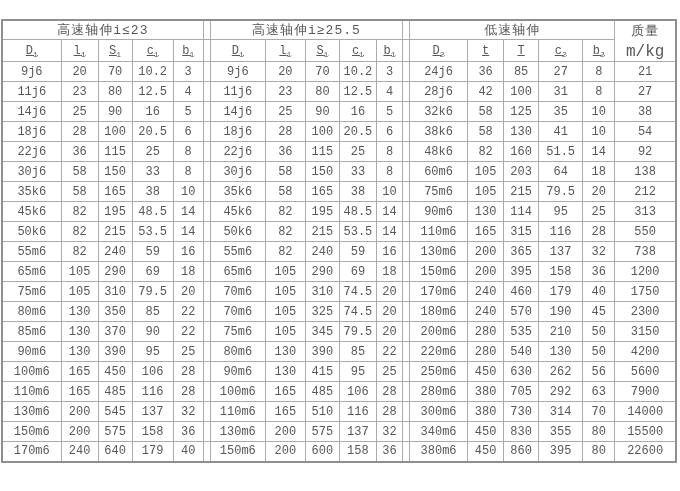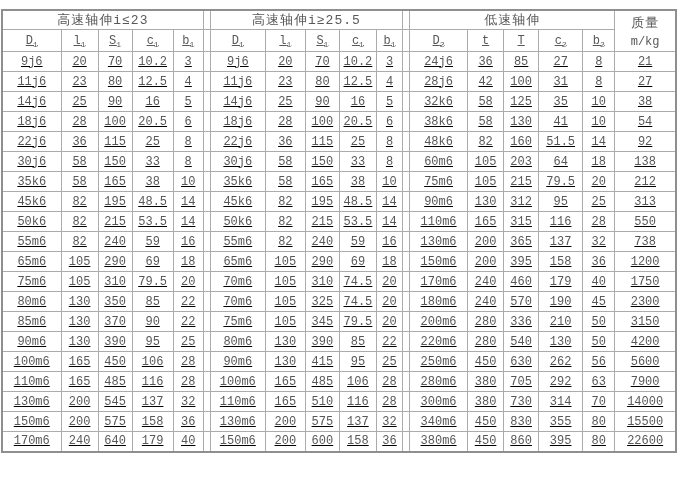--- a/index.html
+++ b/index.html
@@ -9,43 +9,43 @@
     --bg:#ffffff;
   }
   html,body{margin:0;padding:0;}
   body{
     width:680px;height:491px;
     background:var(--bg);
     position:relative;
     font-family:"Liberation Mono","DejaVu Sans Mono",monospace;
   }
   table.spec{
-    position:absolute;left:1px;top:9px;
+    position:absolute;left:1px;top:19px;
     width:676px;
     border-collapse:collapse;
     table-layout:fixed;
     border:2px solid var(--border-outer);
   }
   th,td{
     border:1px solid var(--border-inner);
     text-align:center;
     vertical-align:middle;
     color:var(--text);
     font-size:12px;
     font-weight:normal;
     padding:0;
     overflow:hidden;
     white-space:nowrap;
   }
   tr.group-row th{height:16px;font-size:13px;letter-spacing:1px;}
   tr.colhdr-row th{height:21px;text-decoration:underline;}
-  tbody tr{height:20px;text-decoration:underline;}
+  tbody tr{height:20px;}
   sub{font-size:8px;line-height:0;}
   th.mass-cell{font-size:13px;letter-spacing:1px;}
-  th.mass-cell .unit{font-size:12px;letter-spacing:0;margin-top:3px;}
+  th.mass-cell .unit{font-size:16px;letter-spacing:0;margin-top:3px;}
   .gap{padding:0;}
 </style>
 </head>
 <body>
 
 <table class="spec">
   <colgroup>
     <col style="width:59px">
       <col style="width:37px">
       <col style="width:34px">
@@ -246,21 +246,21 @@
         <td>14</td>
         <td class="gap"></td>
         <td>45k6</td>
         <td>82</td>
         <td>195</td>
         <td>48.5</td>
         <td>14</td>
         <td class="gap"></td>
         <td>90m6</td>
         <td>130</td>
-        <td>312</td>
+        <td>114</td>
         <td>95</td>
         <td>25</td>
         <td>313</td>
       </tr>
       <tr>
         <td>50k6</td>
         <td>82</td>
         <td>215</td>
         <td>53.5</td>
         <td>14</td>
@@ -366,21 +366,21 @@
         <td>22</td>
         <td class="gap"></td>
         <td>75m6</td>
         <td>105</td>
         <td>345</td>
         <td>79.5</td>
         <td>20</td>
         <td class="gap"></td>
         <td>200m6</td>
         <td>280</td>
-        <td>336</td>
+        <td>535</td>
         <td>210</td>
         <td>50</td>
         <td>3150</td>
       </tr>
       <tr>
         <td>90m6</td>
         <td>130</td>
         <td>390</td>
         <td>95</td>
         <td>25</td>

